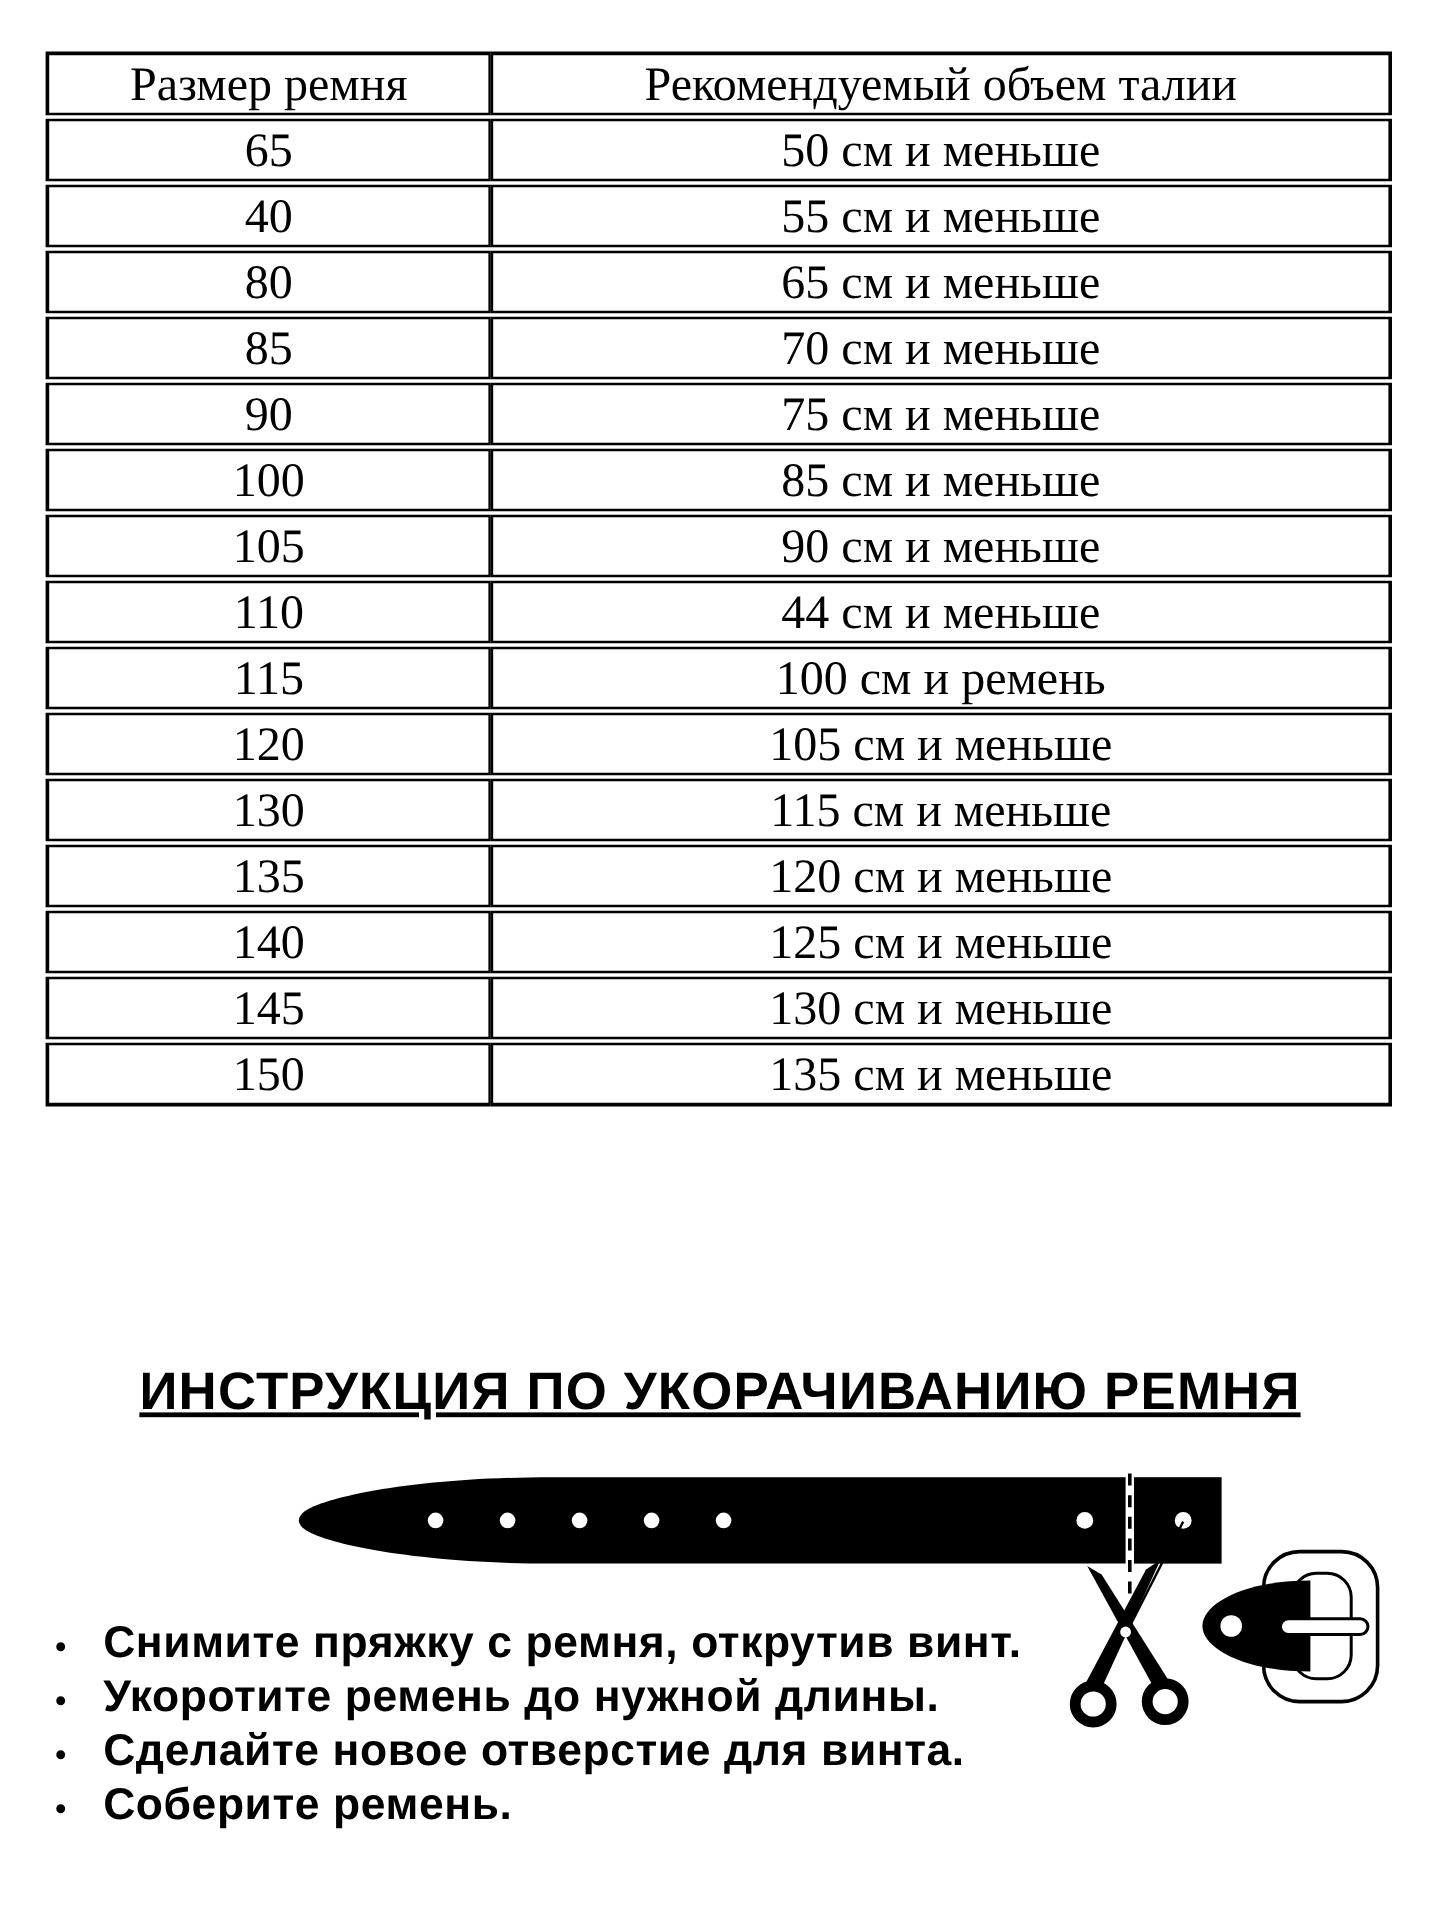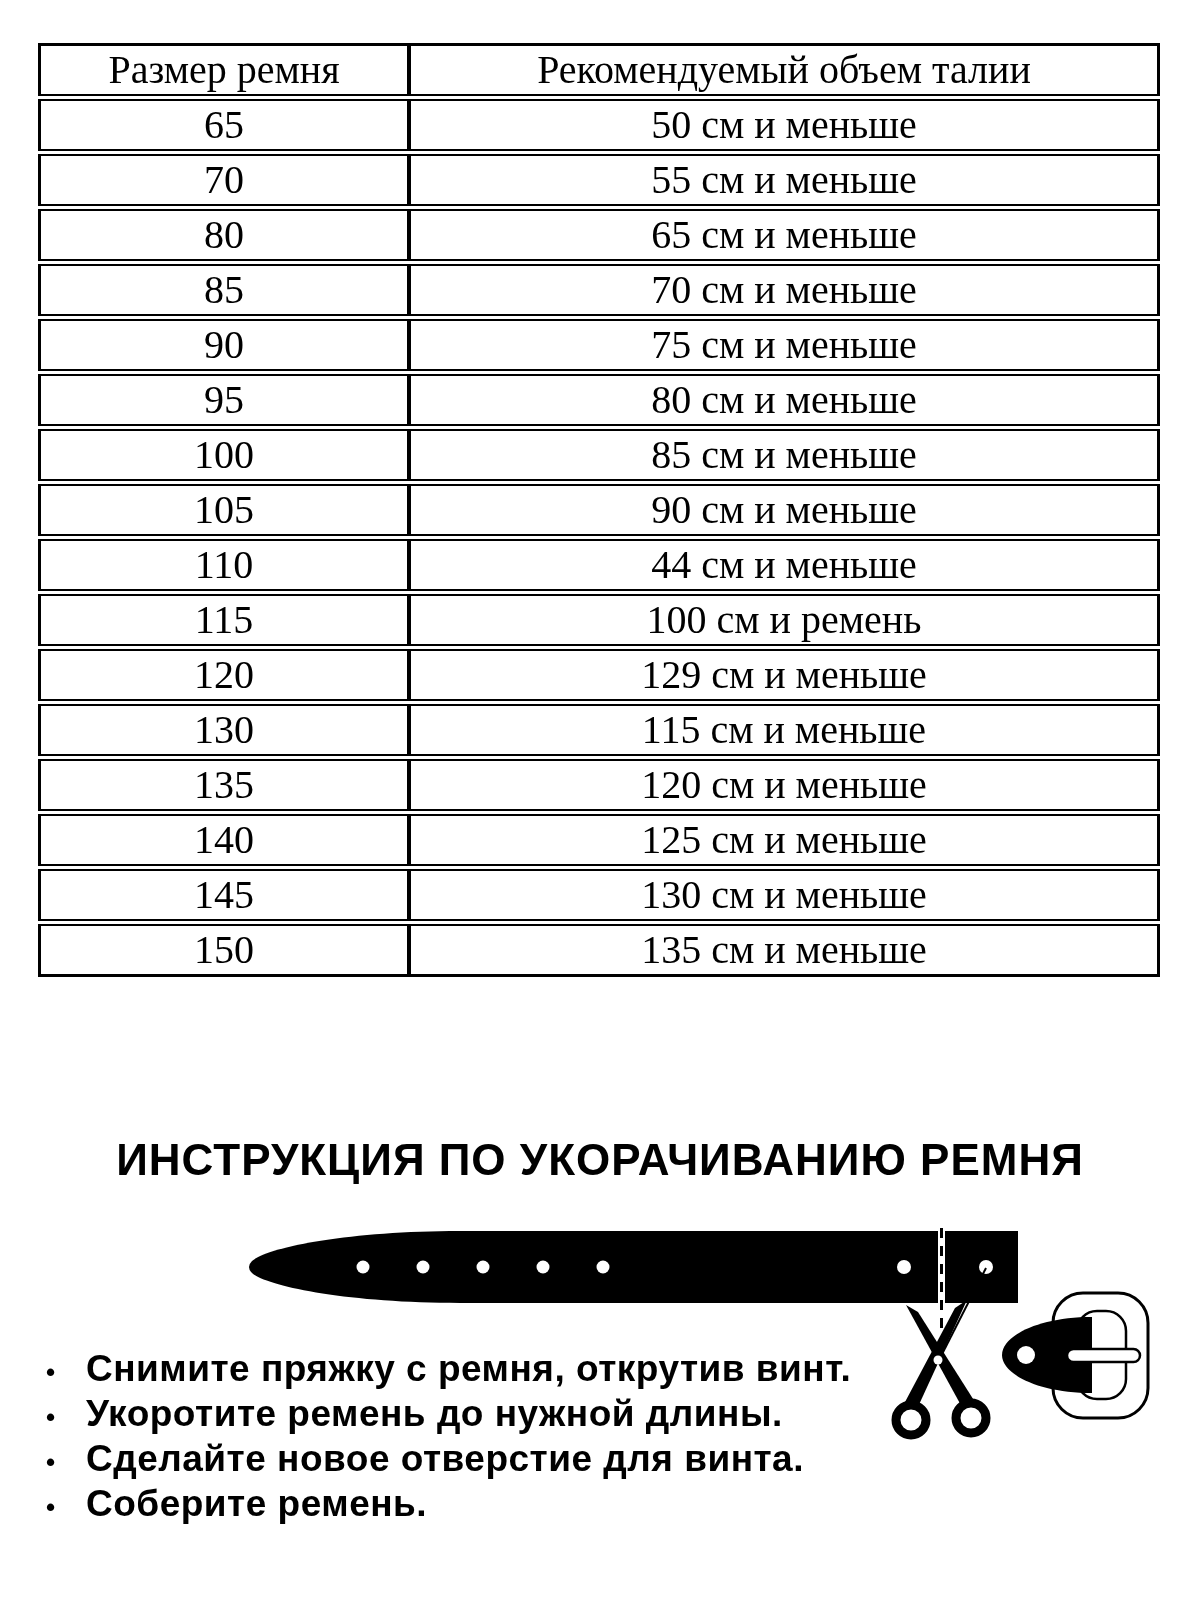--- a/index.html
+++ b/index.html
@@ -49,20 +49,21 @@
     top: 1138px;
     width: 1200px;
     margin: 0;
     text-align: center;
     font-family: "Liberation Sans", sans-serif;
     font-weight: 700;
     font-size: 44px;
     line-height: 1;
     letter-spacing: 1px;
     color: #000;
+    text-decoration: underline;
   }
   .steps {
     position: absolute;
     left: 46px;
     top: 1346px;
     margin: 0;
     padding: 0;
     list-style: none;
   }
   .step {
@@ -107,58 +108,54 @@
         <th>Размер ремня</th>
         <th>Рекомендуемый объем талии</th>
       </tr>
     </thead>
     <tbody>
         <tr>
           <td>65</td>
           <td>50 см и меньше</td>
         </tr>
         <tr>
-          <td>70</td>
+          <td>40</td>
           <td>55 см и меньше</td>
         </tr>
         <tr>
           <td>80</td>
           <td>65 см и меньше</td>
         </tr>
         <tr>
           <td>85</td>
           <td>70 см и меньше</td>
         </tr>
         <tr>
           <td>90</td>
           <td>75 см и меньше</td>
         </tr>
         <tr>
-          <td>95</td>
-          <td>80 см и меньше</td>
-        </tr>
-        <tr>
           <td>100</td>
           <td>85 см и меньше</td>
         </tr>
         <tr>
           <td>105</td>
           <td>90 см и меньше</td>
         </tr>
         <tr>
           <td>110</td>
           <td>44 см и меньше</td>
         </tr>
         <tr>
           <td>115</td>
           <td>100 см и ремень</td>
         </tr>
         <tr>
           <td>120</td>
-          <td>129 см и меньше</td>
+          <td>105 см и меньше</td>
         </tr>
         <tr>
           <td>130</td>
           <td>115 см и меньше</td>
         </tr>
         <tr>
           <td>135</td>
           <td>120 см и меньше</td>
         </tr>
         <tr>

